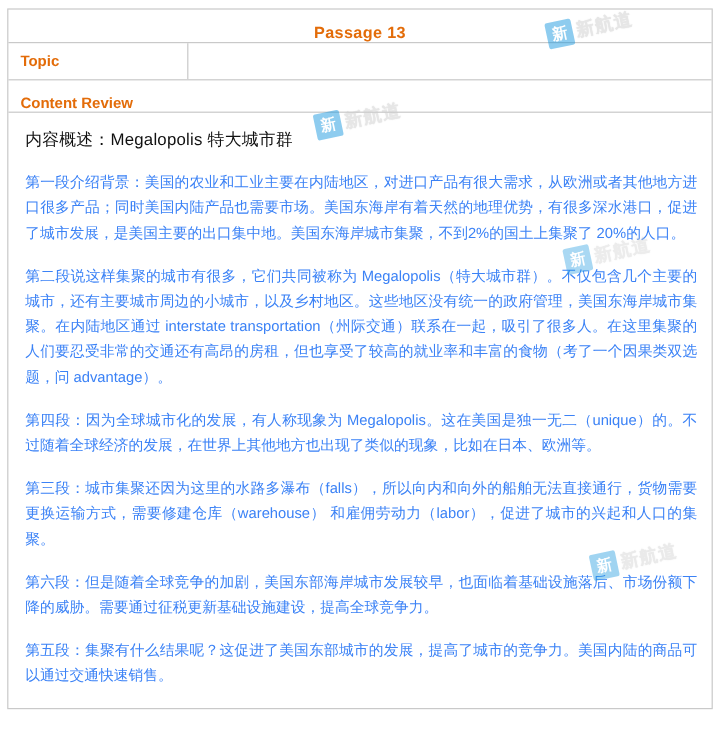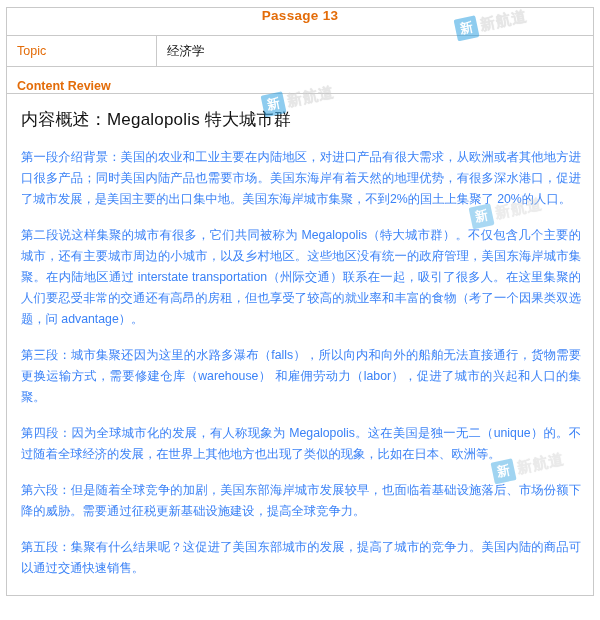--- a/index.html
+++ b/index.html
@@ -32,40 +32,40 @@
   }
   .row {
     display: flex;
     border-bottom: 1px solid #c9c9c9;
     box-sizing: border-box;
   }
   .row:last-child { border-bottom: none; }
 
   .title-row {
     height: 28px;
-    align-items: flex-start;
+    align-items: flex-end;
     justify-content: center;
   }
   .title-text {
     font-size: 13.5px;
     font-weight: bold;
     color: #e36c09;
     letter-spacing: 0.3px;
   }
 
   .topic-row { height: 31px; }
   .topic-label {
     width: 150px;
     display: flex;
     align-items: center;
     padding-left: 10px;
     box-sizing: border-box;
     border-right: 1px solid #c9c9c9;
     font-size: 12.5px;
-    font-weight: normal;
+    font-weight: bold;
     color: #e36c09;
   }
   .topic-value {
     flex: 1;
     display: flex;
     align-items: center;
     padding-left: 10px;
     box-sizing: border-box;
     font-size: 12.5px;
     color: #111;
@@ -79,21 +79,21 @@
     font-size: 12.5px;
     font-weight: bold;
     color: #e36c09;
   }
 
   .body-cell {
     padding: 12px 12px 14px 12px;
     box-sizing: border-box;
   }
   .heading-line {
-    font-size: 17px;
+    font-size: 14px;
     color: #111;
     margin: 2px 0 16px 2px;
     letter-spacing: 0.2px;
   }
   .para {
     font-size: 12.3px;
     line-height: 21px;
     color: #3b82f6;
     margin: 0 0 15px 2px;
     text-align: justify;
@@ -142,34 +142,33 @@
 <div class="page">
 
   <div class="doc">
 
     <div class="row title-row">
       <span class="title-text">Passage 13</span>
     </div>
 
     <div class="row topic-row">
       <div class="topic-label">Topic</div>
-      <div class="topic-value">经济学</div>
     </div>
 
     <div class="row section-row">
       <div class="section-label">Content Review</div>
     </div>
 
     <div class="row">
       <div class="body-cell">
         <div class="heading-line">内容概述：Megalopolis 特大城市群</div>
         <p class="para">第一段介绍背景：美国的农业和工业主要在内陆地区，对进口产品有很大需求，从欧洲或者其他地方进口很多产品；同时美国内陆产品也需要市场。美国东海岸有着天然的地理优势，有很多深水港口，促进了城市发展，是美国主要的出口集中地。美国东海岸城市集聚，不到2%的国土上集聚了 20%的人口。</p>
         <p class="para">第二段说这样集聚的城市有很多，它们共同被称为 Megalopolis（特大城市群）。不仅包含几个主要的城市，还有主要城市周边的小城市，以及乡村地区。这些地区没有统一的政府管理，美国东海岸城市集聚。在内陆地区通过 interstate transportation（州际交通）联系在一起，吸引了很多人。在这里集聚的人们要忍受非常的交通还有高昂的房租，但也享受了较高的就业率和丰富的食物（考了一个因果类双选题，问 advantage）。</p>
+        <p class="para">第四段：因为全球城市化的发展，有人称现象为 Megalopolis。这在美国是独一无二（unique）的。不过随着全球经济的发展，在世界上其他地方也出现了类似的现象，比如在日本、欧洲等。</p>
         <p class="para">第三段：城市集聚还因为这里的水路多瀑布（falls），所以向内和向外的船舶无法直接通行，货物需要更换运输方式，需要修建仓库（warehouse） 和雇佣劳动力（labor），促进了城市的兴起和人口的集聚。</p>
-        <p class="para">第四段：因为全球城市化的发展，有人称现象为 Megalopolis。这在美国是独一无二（unique）的。不过随着全球经济的发展，在世界上其他地方也出现了类似的现象，比如在日本、欧洲等。</p>
         <p class="para">第六段：但是随着全球竞争的加剧，美国东部海岸城市发展较早，也面临着基础设施落后、市场份额下降的威胁。需要通过征税更新基础设施建设，提高全球竞争力。</p>
         <p class="para">第五段：集聚有什么结果呢？这促进了美国东部城市的发展，提高了城市的竞争力。美国内陆的商品可以通过交通快速销售。</p>
       </div>
     </div>
 
   </div>
 
   <div class="wm wm-1">
     <span class="logo-box">新</span>
     <span class="wm-text">新航道</span>

